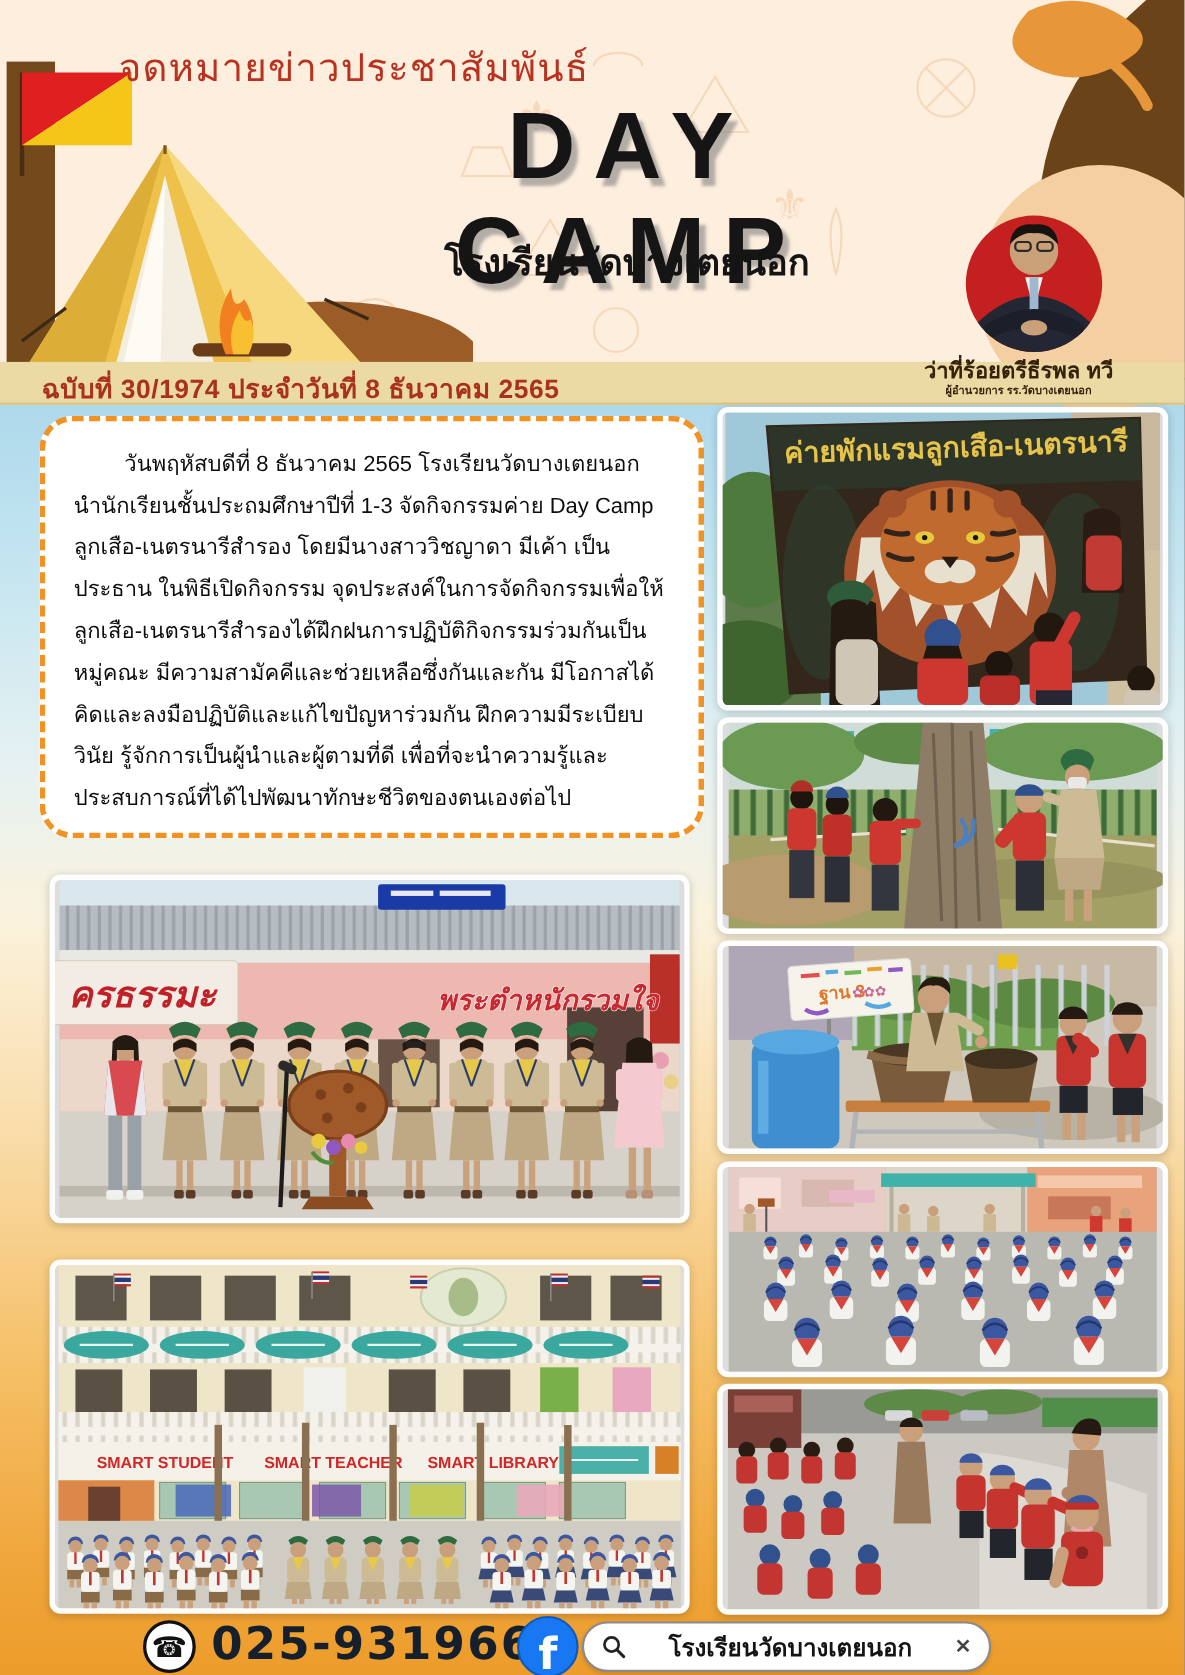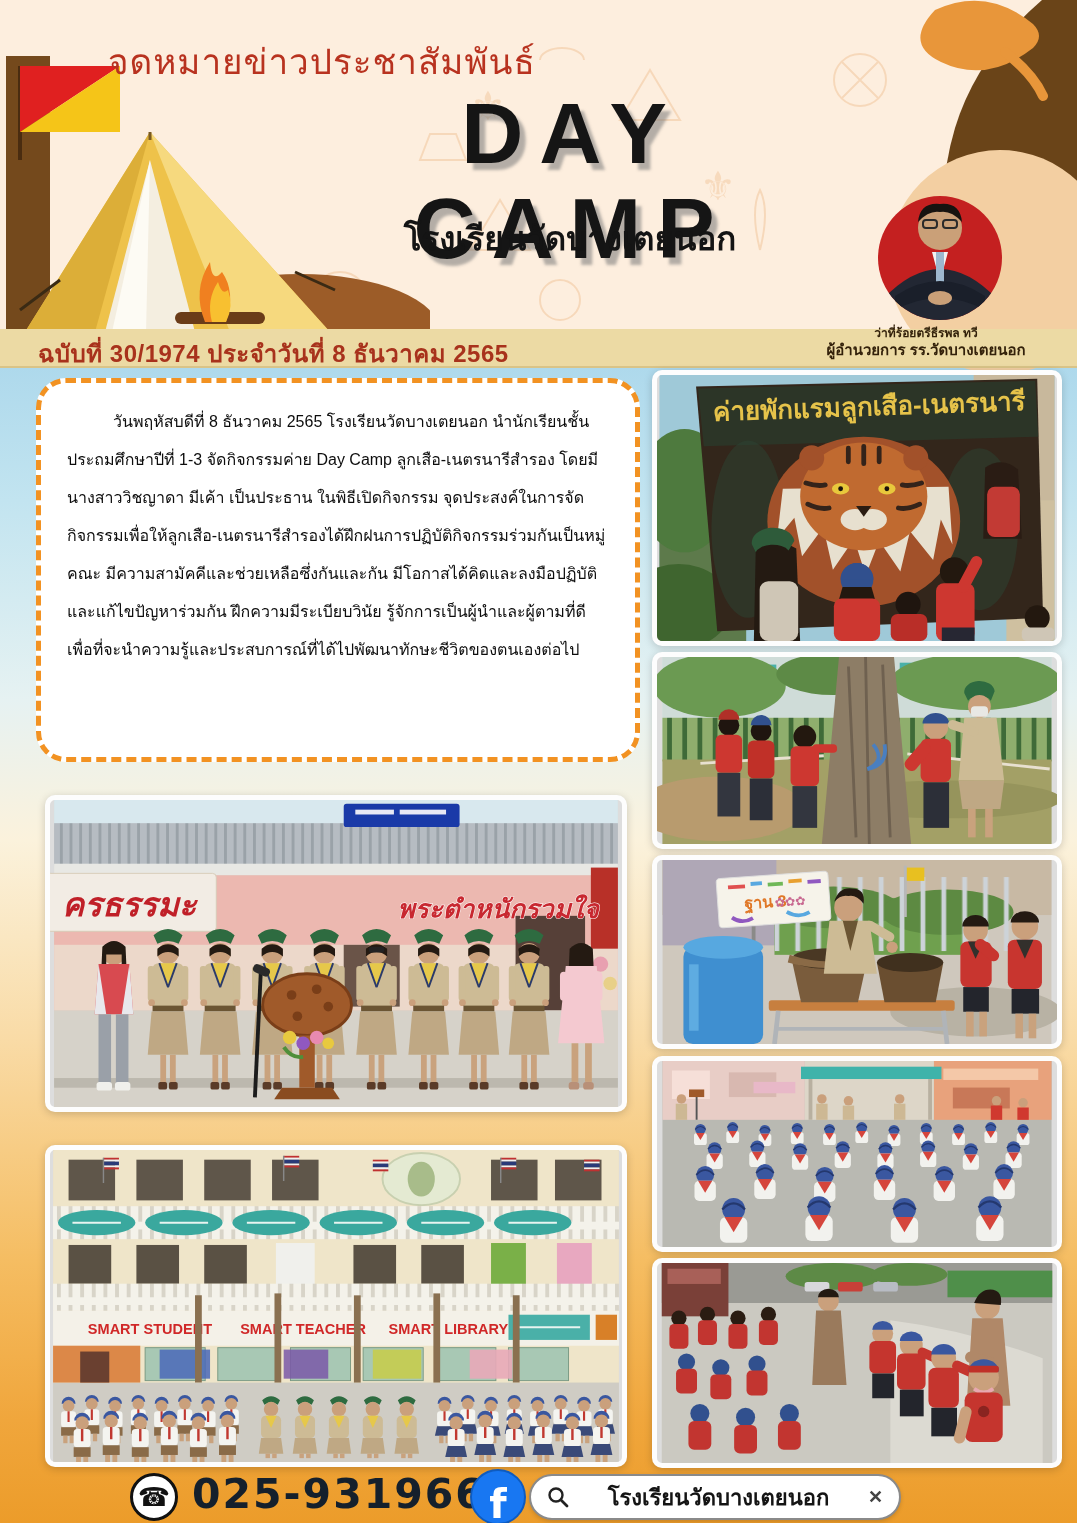--- a/index.html
+++ b/index.html
@@ -15,26 +15,26 @@
   .hdr-title{left:108px;top:34px;font-size:35px;font-weight:normal;color:#b8321f;letter-spacing:1px;}
   .daycamp{left:312px;top:86px;width:520px;text-align:center;font-family:Liberation Sans, sans-serif;
     font-size:86px;font-weight:800;letter-spacing:16px;color:#151515;line-height:1.1;
     text-shadow:6px 7px 3px rgba(120,120,120,.55);}
   .school-name{left:320px;top:212px;width:500px;text-align:center;font-size:33px;font-weight:800;color:#141414;}
   .district{left:320px;top:258px;width:500px;text-align:center;font-size:20px;font-weight:700;color:#1c1c1c;}
   
   .issue-bar{left:0;top:329px;width:1077px;height:39px;background:#ecdaa4;border-bottom:2px solid #d9c488;box-sizing:border-box;}
   .issue-text{left:38px;top:334px;font-size:24px;font-weight:800;color:#a8321c;letter-spacing:.5px;}
   .director{right:12px;top:327px;width:278px;text-align:center;color:#33210a;font-weight:800;line-height:1.15;}
-  .director .l1{font-size:12px;}
-  .director .l2{font-size:15px;}
+  .director .l1{font-size:20px;}
+  .director .l2{font-size:10px;}
   
   .article-box{left:36px;top:378px;width:604px;height:384px;box-sizing:border-box;background:#ffffff;
     border:5px dashed #f29222;border-radius:30px;padding:20px 26px 16px 26px;}
-  .article-box p{margin:0;font-size:16px;line-height:38px;color:#0d0d0d;text-indent:46px;
+  .article-box p{margin:0;font-size:20px;line-height:38px;color:#0d0d0d;text-indent:46px;
     overflow-wrap:anywhere;word-break:break-word;}
   
   .ph{position:absolute;border:5px solid rgba(255,255,255,.93);border-radius:10px;
     box-shadow:0 2px 8px rgba(0,0,0,.18);box-sizing:border-box;background:#ddd;}
   
   .phone-badge{left:130px;top:1473px;width:48px;height:48px;border-radius:50%;background:#fff;
     border:3px solid #111;box-sizing:border-box;display:flex;align-items:center;justify-content:center;
     font-size:26px;color:#111;line-height:1;}
   .phone-number{left:192px;top:1470px;font-size:41px;font-weight:800;color:#15202c;letter-spacing:2px;
     font-family:"DejaVu Sans",sans-serif;}

